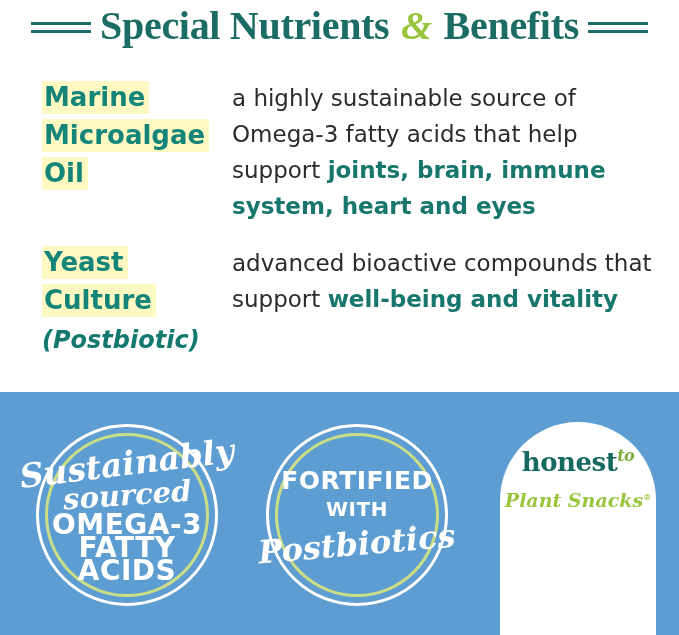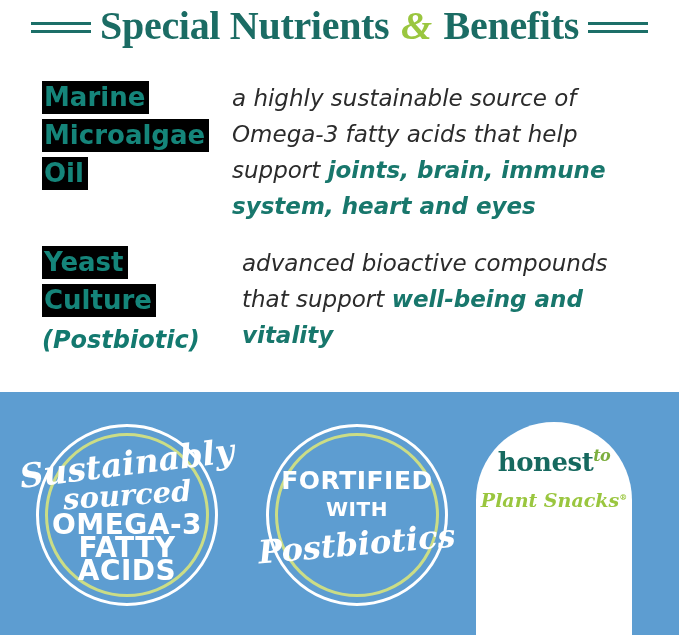--- a/index.html
+++ b/index.html
@@ -62,49 +62,48 @@
     padding: 0 2px;
   }
 
   
   .nutrient-row {
     position: absolute;
     display: flex;
     align-items: flex-start;
   }
   #row-marine { left: 42px; top: 78px; width: 610px; }
-  #row-yeast  { left: 42px; top: 243px; width: 610px; gap: 10px; }
+  #row-yeast  { left: 42px; top: 243px; width: 610px; }
 
   .nutrient-label {
     width: 190px;
     flex: 0 0 190px;
     font-family: "DejaVu Sans", sans-serif;
     font-weight: bold;
     font-size: 26px;
     line-height: 38px;
     color: #15857a;
   }
   .nutrient-label .hl {
-    background: #000000;
+    background: #fef9c3;
     box-decoration-break: clone;
     -webkit-box-decoration-break: clone;
     padding: 1px 4px 2px 2px;
   }
   .nutrient-label .sub {
     font-style: italic;
     font-size: 24px;
     color: #13796f;
     display: inline-block;
     padding-top: 2px;
   }
 
   .nutrient-desc {
     flex: 1 1 auto;
     font-family: "DejaVu Sans", sans-serif;
-    font-style: italic;
     font-size: 23px;
     line-height: 36px;
     color: #2b2b2b;
     padding-top: 2px;
   }
   .nutrient-desc .em {
     color: #18776c;
     font-weight: bold;
   }
 
@@ -166,21 +165,21 @@
 
   
   #badge-fortified { left: 266px; top: 32px; width: 182px; height: 182px; }
   #badge-fortified .l1 { font-size: 25px; line-height: 29px; }
   #badge-fortified .l2 { font-size: 20px; line-height: 29px; }
   #badge-fortified .l3 { font-size: 32px; line-height: 40px; transform: rotate(-5deg); }
 
   
   #brand-arch {
     position: absolute;
-    left: 476px;
+    left: 500px;
     top: 30px;
     width: 156px;
     height: 213px;
     background: #ffffff;
     border-radius: 78px 78px 0 0;
     overflow: hidden;
   }
   #brand-logo {
     position: absolute;
     left: 0; right: 0;

